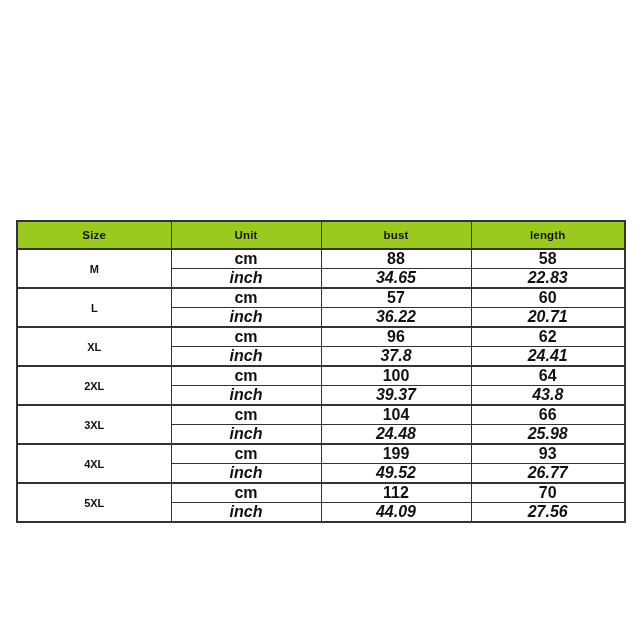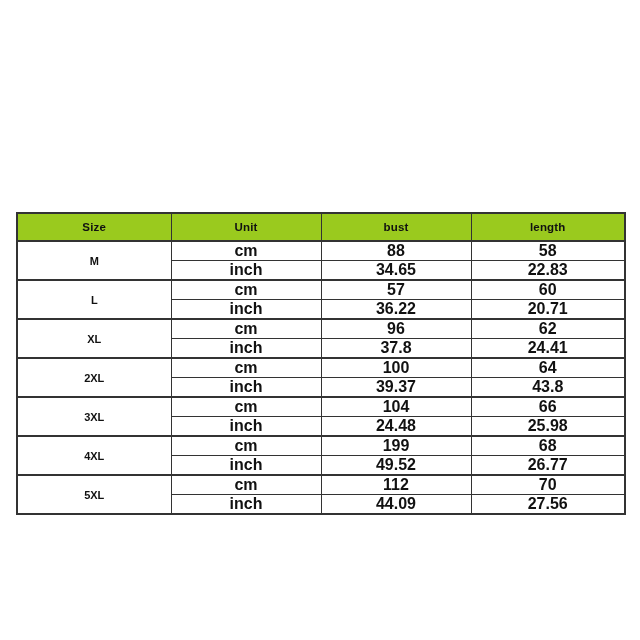--- a/index.html
+++ b/index.html
@@ -18,21 +18,21 @@
     position: relative;
     width: 640px;
     height: 640px;
     background: #ffffff;
   }
 
   
   #size-chart {
     position: absolute;
     left: 16px;
-    top: 212px;
+    top: 220px;
     width: 608px;
     border-collapse: collapse;
     table-layout: fixed;
     border: 2px solid #333333;
     background: #ffffff;
   }
 
   #size-chart col.col-size   { width: 154px; }
   #size-chart col.col-unit   { width: 150px; }
   #size-chart col.col-bust   { width: 150px; }
@@ -69,20 +69,21 @@
     border-top: 2px solid #333333;
     border-bottom: 2px solid #333333;
   }
 
   
   #size-chart tr.row-cm td.group-top {
     border-top: 2px solid #333333;
   }
   #size-chart tr.row-inch td.group-bottom {
     border-bottom: 2px solid #333333;
+    font-style: italic;
   }
 </style>
 </head>
 <body>
 
 <div id="page">
 
   <table id="size-chart">
     <colgroup>
       <col class="col-size">
@@ -153,21 +154,21 @@
         </tr>
         <tr class="row-inch">
           <td class="group-bottom">inch</td>
           <td class="group-bottom">24.48</td>
           <td class="group-bottom">25.98</td>
         </tr>
         <tr class="row-cm">
           <td class="size-cell" rowspan="2">4XL</td>
           <td class="group-top">cm</td>
           <td class="group-top">199</td>
-          <td class="group-top">68</td>
+          <td class="group-top">93</td>
         </tr>
         <tr class="row-inch">
           <td class="group-bottom">inch</td>
           <td class="group-bottom">49.52</td>
           <td class="group-bottom">26.77</td>
         </tr>
         <tr class="row-cm">
           <td class="size-cell" rowspan="2">5XL</td>
           <td class="group-top">cm</td>
           <td class="group-top">112</td>

